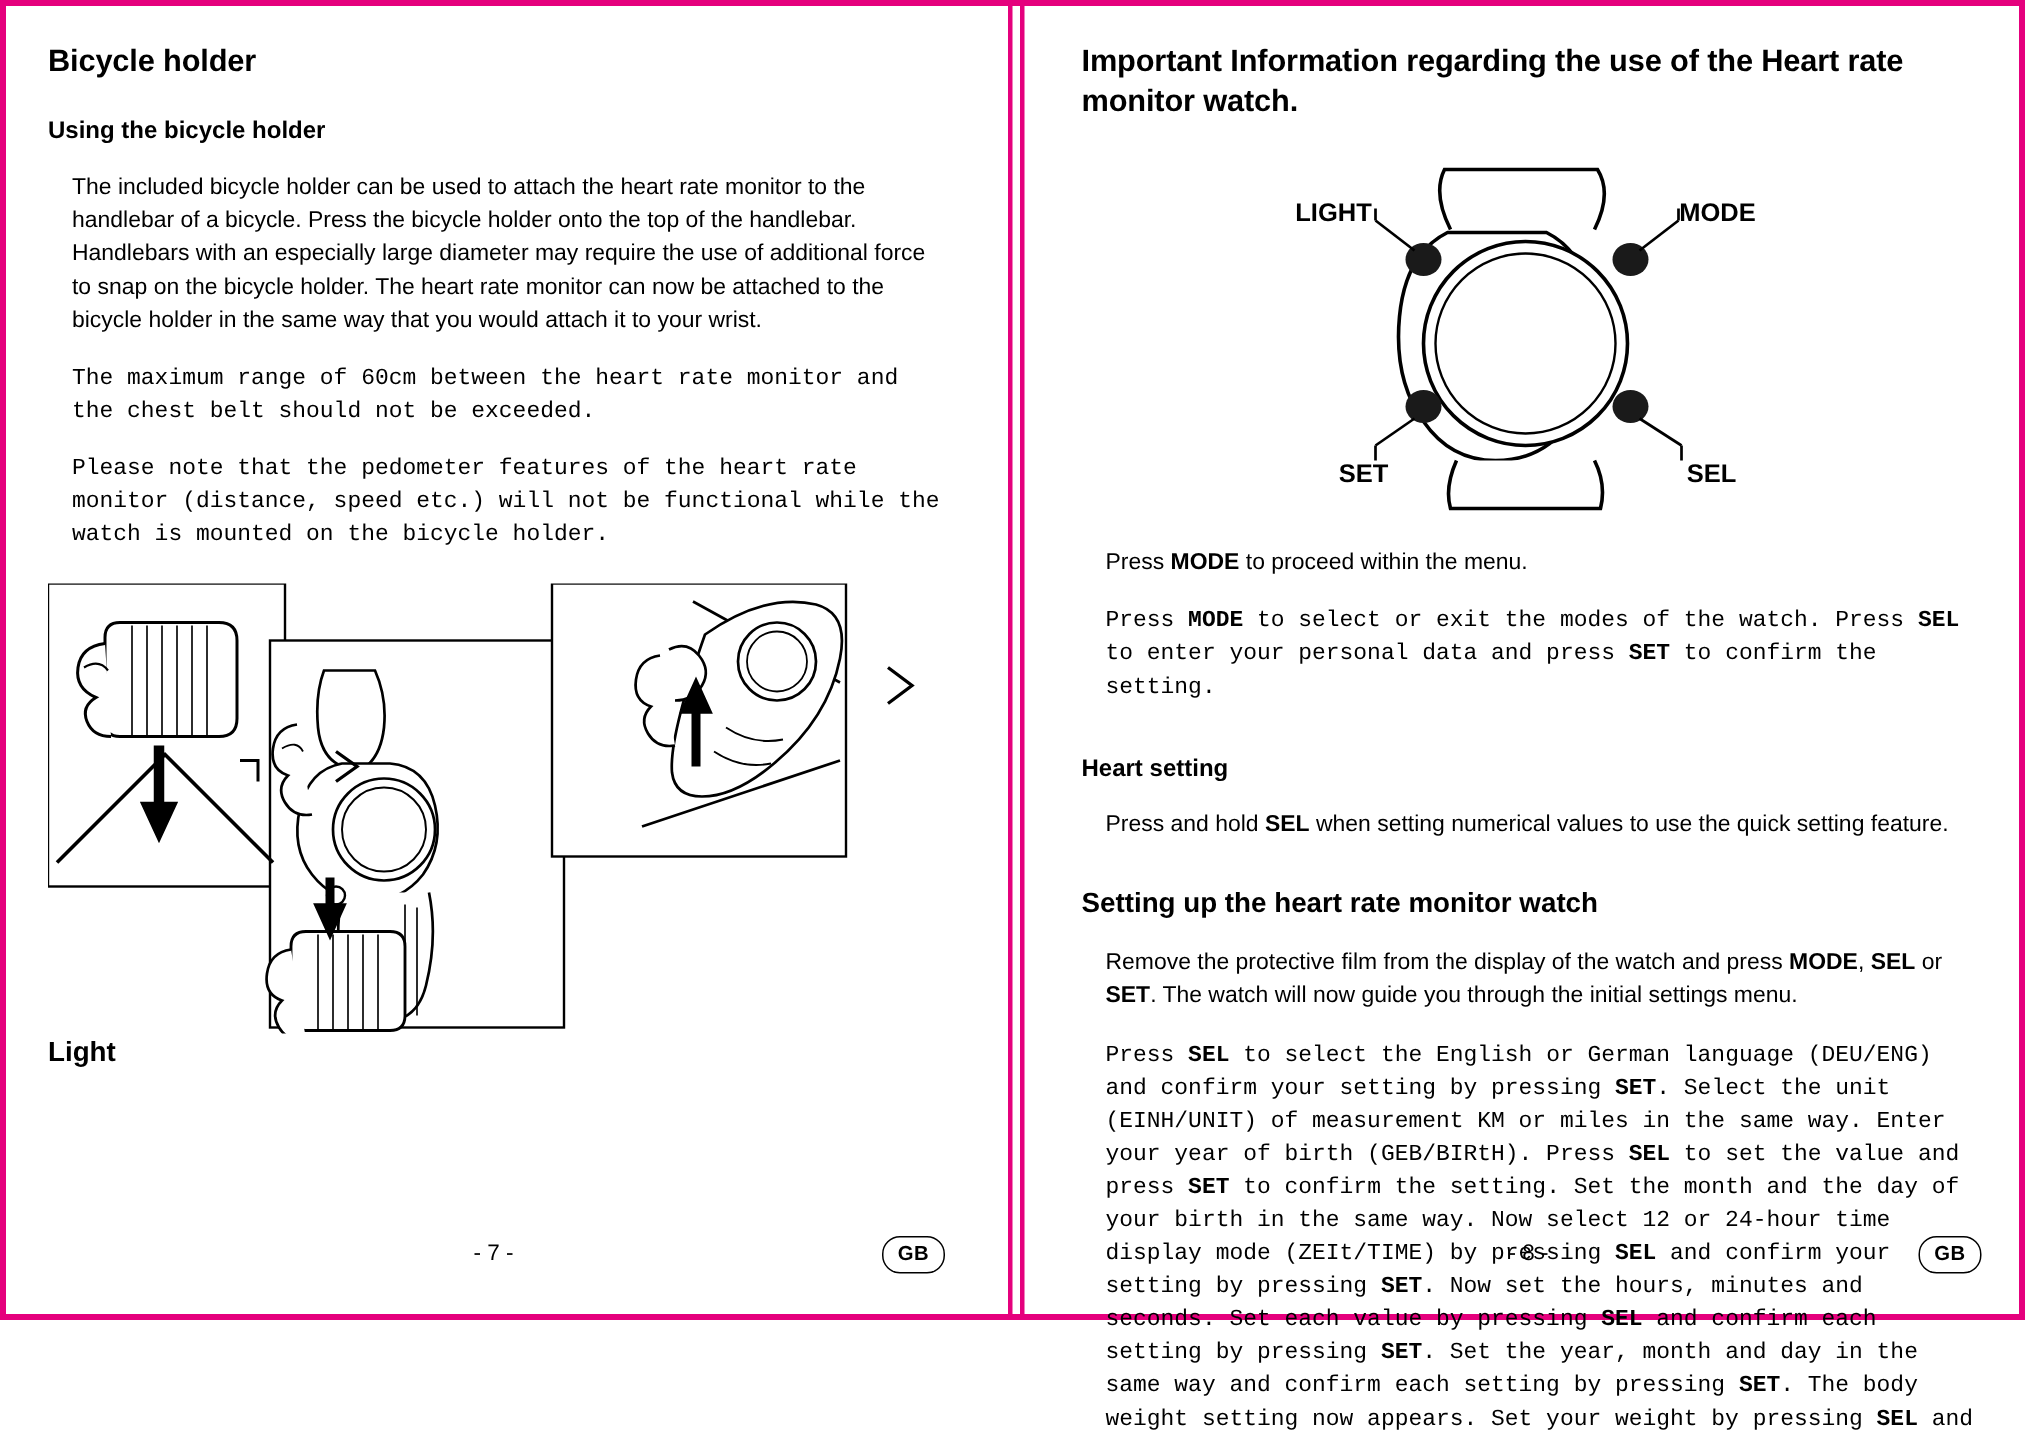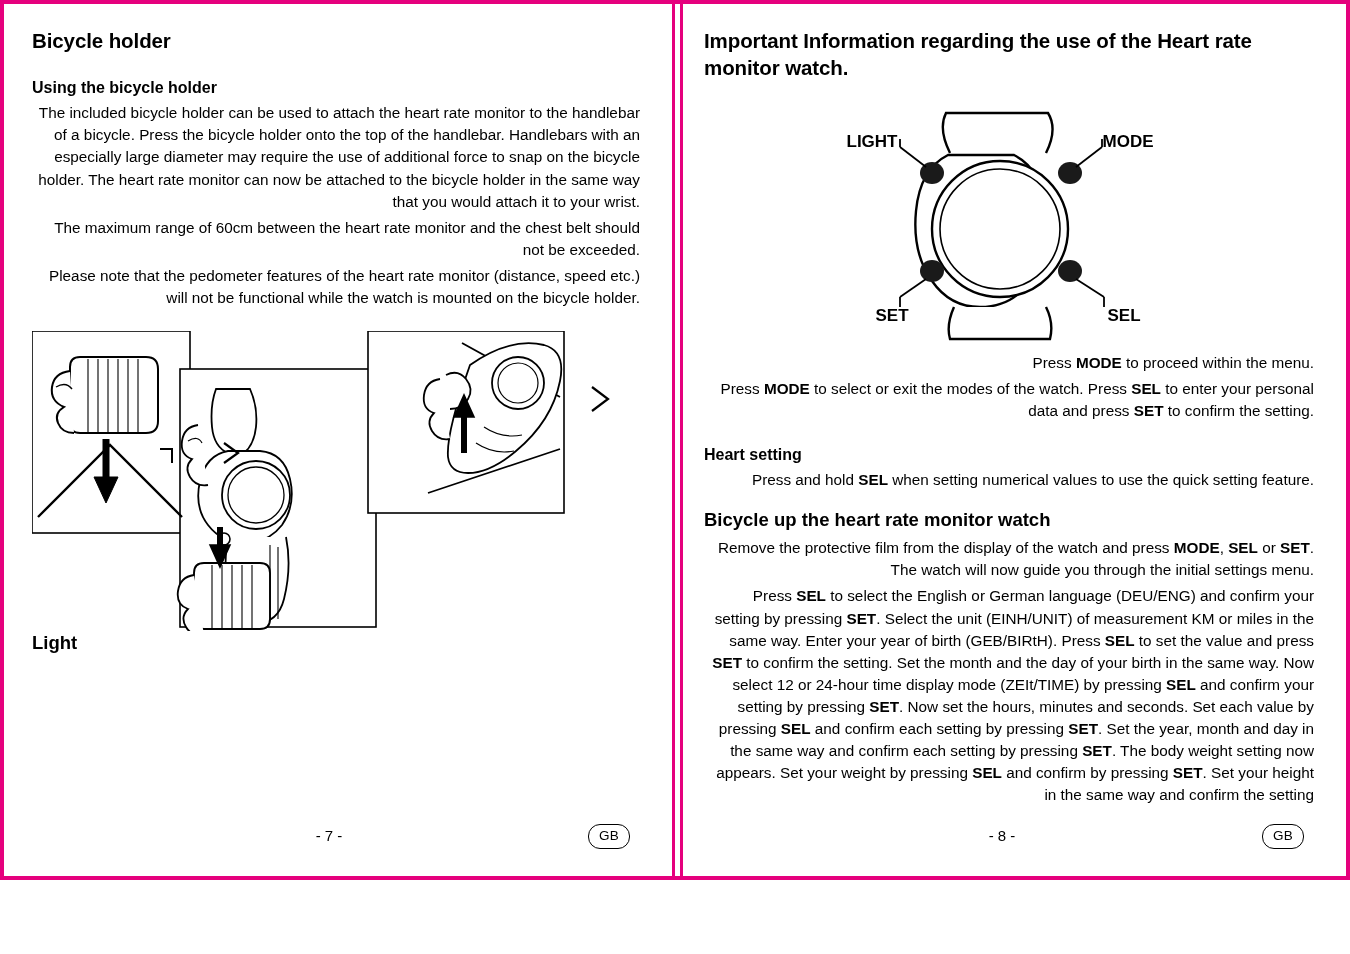--- a/index.html
+++ b/index.html
@@ -32,21 +32,21 @@
   .trim-mid-l  { left: 672px;  top: 0px;  width: 3px;  height: 880px; background:#e5007d; }
   .trim-mid-r  { left: 680px;  top: 0px;  width: 3px;  height: 880px; background:#e5007d; }
   .trim-right  { left: 1346px; top: 0px;  width: 4px;  height: 880px; }
 
   .page {
     position: absolute;
     top: 0;
     height: 880px;
   }
   .page-left  { left: 4px;   width: 776px; }
-  .page-right { left: 680px; width: 544px; }
+  .page-right { left: 697px; width: 544px; }
 
   .content {
     position: absolute;
     top: 28px;
   }
   .page-left .content  { left: 28px; width: 612px; }
   .page-right .content { left: 24px; width: 614px; }
 
   h1.title {
     font-size: 20.5px;
@@ -63,24 +63,24 @@
   }
   h2.heading-big {
     font-size: 18.5px;
     font-weight: bold;
     margin: 0 0 2px 0;
     line-height: 1.35;
   }
   p.body {
     font-size: 15.3px;
     line-height: 1.445;
-    margin: 4px;
-    text-align: right;
-  }
-  p.body + p.body { margin-top: 0; }
+    margin: 16px;
+    text-align: left;
+  }
+  p.body + p.body { margin-top: 0; font-family: Liberation Mono, monospace; }
   .gap-sm { height: 13px; }
   b { font-weight: bold; }
 
   
   .footer {
     position: absolute;
     bottom: 30px;
     height: 26px;
   }
   .page-left .footer  { left: 28px; width: 612px; }
@@ -95,21 +95,21 @@
   }
   .gb-badge {
     position: absolute;
     right: 14px;
     top: 0;
     width: 40px;
     height: 23px;
     border: 1.6px solid #000;
     border-radius: 12px;
     font-size: 13.5px;
-    font-weight: normal;
+    font-weight: bold;
     text-align: center;
     line-height: 22px;
     letter-spacing: 0.3px;
   }
 
   
   .fig-bike {
     position: relative;
     width: 612px;
     height: 300px;
@@ -262,21 +262,21 @@
       <p class="body">Press <b>MODE</b> to proceed within the menu.</p>
       <p class="body">Press <b>MODE</b> to select or exit the modes of the watch. Press <b>SEL</b> to enter your personal data and press <b>SET</b> to confirm the setting.</p>
 
       <div class="gap-sm"></div>
 
       <h2 class="sub">Heart setting</h2>
       <p class="body">Press and hold <b>SEL</b> when setting numerical values to use the quick setting feature.</p>
 
       <div class="gap-sm"></div>
 
-      <h2 class="heading-big">Bicycle up the heart rate monitor watch</h2>
+      <h2 class="heading-big">Setting up the heart rate monitor watch</h2>
       <p class="body">Remove the protective film from the display of the watch and press <b>MODE</b>, <b>SEL</b> or <b>SET</b>. The watch will now guide you through the initial settings menu.</p>
       <p class="body">Press <b>SEL</b> to select the English or German language (DEU/ENG) and confirm your setting by pressing <b>SET</b>. Select the unit (EINH/UNIT) of measurement KM or miles in the same way. Enter your year of birth (GEB/BIRtH). Press <b>SEL</b> to set the value and press <b>SET</b> to confirm the setting. Set the month and the day of your birth in the same way. Now select 12 or 24-hour time display mode (ZEIt/TIME) by pressing <b>SEL</b> and confirm your setting by pressing <b>SET</b>. Now set the hours, minutes and seconds. Set each value by pressing <b>SEL</b> and confirm each setting by pressing <b>SET</b>. Set the year, month and day in the same way and confirm each setting by pressing <b>SET</b>. The body weight setting now appears. Set your weight by pressing <b>SEL</b> and confirm by pressing <b>SET</b>. Set your height in the same way and confirm the setting</p>
     </div>
 
     <div class="footer">
       <div class="pagenum">- 8 -</div>
       <div class="gb-badge">GB</div>
     </div>
   </div>
 

